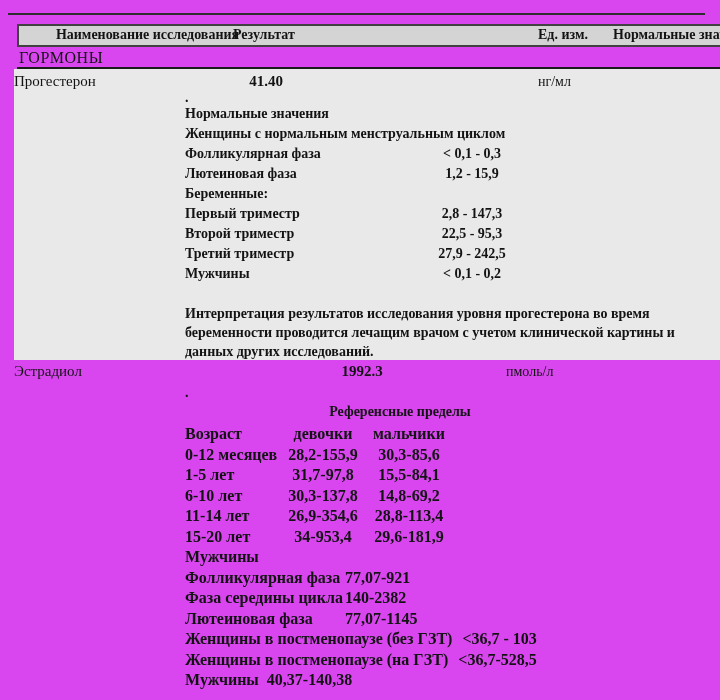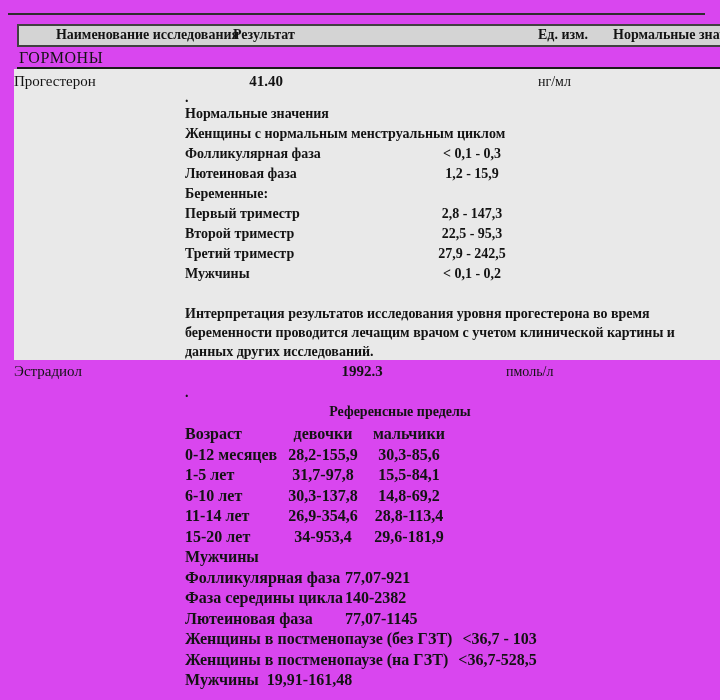--- a/index.html
+++ b/index.html
@@ -91,16 +91,16 @@
     <div class="row"><span class="c1">1-5 лет</span><span class="c2">31,7-97,8</span><span class="c3">15,5-84,1</span></div>
     <div class="row"><span class="c1">6-10 лет</span><span class="c2">30,3-137,8</span><span class="c3">14,8-69,2</span></div>
     <div class="row"><span class="c1">11-14 лет</span><span class="c2">26,9-354,6</span><span class="c3">28,8-113,4</span></div>
     <div class="row"><span class="c1">15-20 лет</span><span class="c2">34-953,4</span><span class="c3">29,6-181,9</span></div>
     <div class="row">Мужчины</div>
     <div class="row"><span class="phase-lbl">Фолликулярная фаза</span><span>77,07-921</span></div>
     <div class="row"><span class="phase-lbl">Фаза середины цикла</span><span>140-2382</span></div>
     <div class="row"><span class="phase-lbl">Лютеиновая фаза</span><span>77,07-1145</span></div>
     <div class="row"><span>Женщины в постменопаузе (без ГЗТ)</span><span class="gap"></span><span>&lt;36,7 - 103</span></div>
     <div class="row"><span>Женщины в постменопаузе (на ГЗТ)</span><span class="gap"></span><span>&lt;36,7-528,5</span></div>
-    <div class="row"><span>Мужчины</span><span class="gap" style="width:8px;"></span><span>19,91-161,48</span></div>
+    <div class="row"><span>Мужчины</span><span class="gap" style="width:8px;"></span><span>40,37-140,38</span></div>
   </div>
 
 </div>
 
 </body></html>

